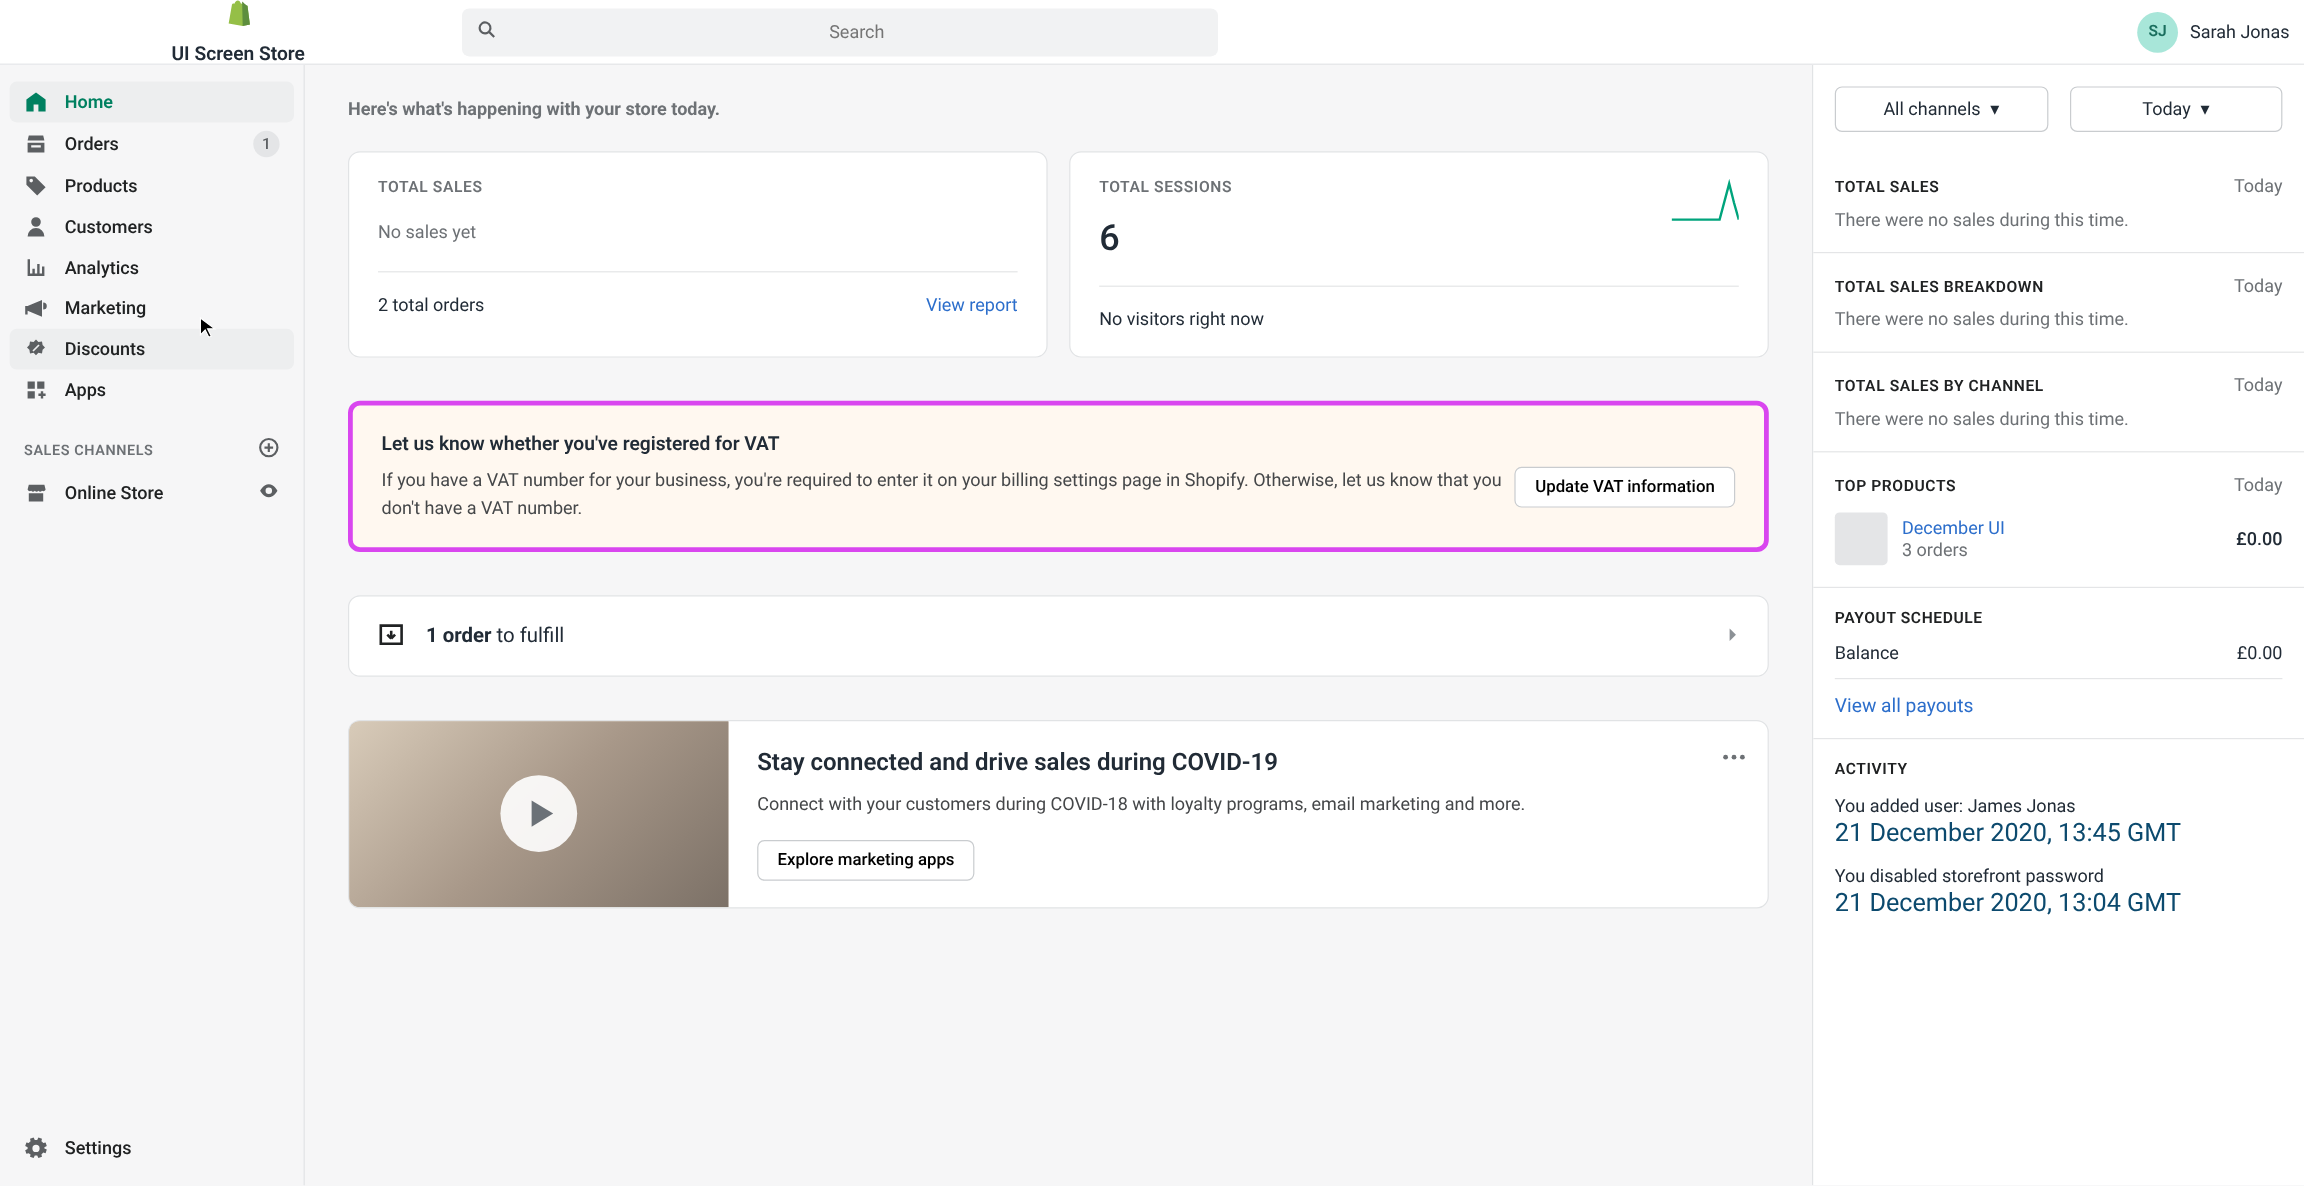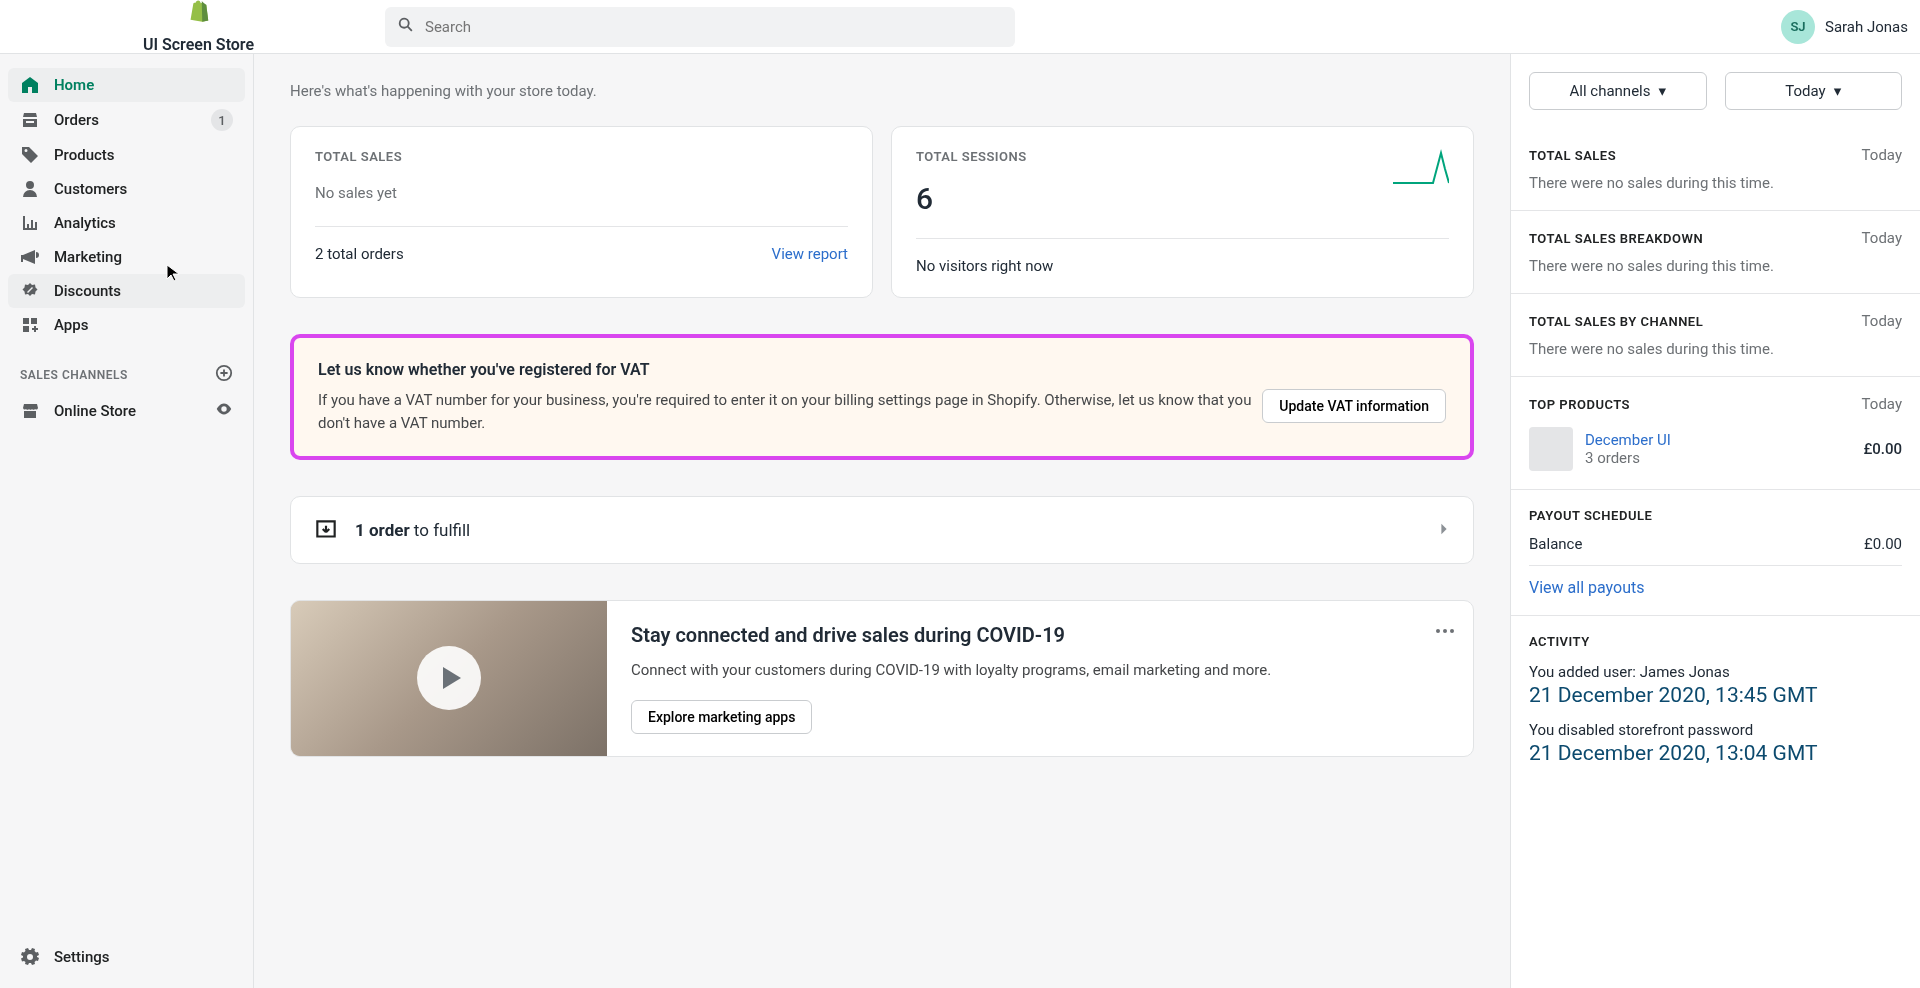--- a/index.html
+++ b/index.html
@@ -6,21 +6,21 @@
     body { background: #f6f6f7; color: #212b36; }
     
     
     .topbar { height: 54px; background: #fff; border-bottom: 1px solid #e1e3e5; display: flex; align-items: center; padding: 0 12px; }
     .logo-group { display: flex; align-items: center; gap: 10px; width: 373px; flex-direction: column; }
     .logo { width: 26px; height: 26px; }
     .logo svg { width: 100%; height: 100%; }
     .store-name { font-weight: 600; font-size: 16px; }
     .search-wrap { flex: 0 0 630px; }
     .search-box { display: flex; align-items: center; background: #f1f2f3; border-radius: 6px; height: 40px; padding: 0 12px; gap: 10px; }
-    .search-box input { border: none; background: transparent; font-size: 15px; width: 100%; outline: none; color: #be185d; }
+    .search-box input { border: none; background: transparent; font-size: 15px; width: 100%; outline: none; color: #be185d; text-align: center; }
     .user-wrap { margin-left: auto; display: flex; align-items: center; gap: 10px; }
     .avatar { width: 34px; height: 34px; border-radius: 50%; background: #a8e6d9; color: #1a6e5e; display: flex; align-items: center; justify-content: center; font-size: 13px; font-weight: 600; }
     .user-name { font-size: 15px; }
     
     
     .layout { display: flex; height: calc(100vh - 54px); }
     
     
     .sidebar { width: 254px; background: #f6f6f7; border-right: 1px solid #e1e3e5; padding: 14px 8px; display: flex; flex-direction: column; }
     .nav-item { display: flex; align-items: center; gap: 14px; padding: 7px 12px; border-radius: 6px; cursor: pointer; font-size: 15px; font-weight: 500; color: #202223; position: relative; }
@@ -29,21 +29,21 @@
     .nav-item.active .nav-icon { color: #008060; }
     .badge { margin-left: auto; background: #e4e5e7; color: #5c5f62; min-width: 22px; height: 22px; border-radius: 11px; display: flex; align-items: center; justify-content: center; font-size: 13px; font-weight: 500; }
     .nav-section-title { font-size: 12px; font-weight: 600; color: #6d7175; letter-spacing: 0.5px; padding: 22px 12px 8px; display: flex; align-items: center; justify-content: space-between; }
     .nav-action { color: #5c5f62; }
     .sidebar-bottom { margin-top: auto; }
     .cursor { position: absolute; left: 158px; top: -10px; width: 16px; height: 20px; pointer-events: none; }
     
     
     .main { flex: 1; display: flex; overflow: hidden; }
     .content { flex: 1; padding: 28px 36px; overflow-y: auto; }
-    .intro { font-size: 15px; color: #6d7175; margin-bottom: 26px; }
+    .intro { font-size: 15px; color: #6d7175; margin-bottom: 26px; font-weight: bold; }
     
     .cards-row { display: flex; gap: 18px; margin-bottom: 36px; }
     .card { background: #fff; border-radius: 10px; border: 1px solid #e1e3e5; padding: 22px 24px; flex: 1; }
     .card-label { font-size: 13px; font-weight: 600; letter-spacing: 0.5px; color: #6d7175; margin-bottom: 20px; }
     .card-value { font-size: 15px; color: #6d7175; }
     .card-big { font-size: 30px; font-weight: 500; line-height: 1; }
     .card-divider { border: none; border-top: 1px solid #e4e5e7; margin: 24px 0 18px; }
     .card-footer { display: flex; justify-content: space-between; align-items: center; font-size: 15px; }
     .link { color: #2c6ecb; cursor: pointer; }
     .sessions-top { display: flex; justify-content: space-between; align-items: flex-start; }
@@ -280,21 +280,21 @@
         <div class="mkt-image">
           <div class="play-btn"></div>
         </div>
         <div class="mkt-content">
           <span class="mkt-more"><svg width="20" height="6" viewBox="0 0 20 6" fill="currentColor">
                 <circle cx="3" cy="3" r="2"></circle>
                 <circle cx="10" cy="3" r="2"></circle>
                 <circle cx="17" cy="3" r="2"></circle>
               </svg></span>
           <div class="mkt-title">Stay connected and drive sales during COVID-19</div>
-          <div class="mkt-desc">Connect with your customers during COVID-19 with loyalty programs, email marketing and more.</div>
+          <div class="mkt-desc">Connect with your customers during COVID-18 with loyalty programs, email marketing and more.</div>
           <button class="btn-secondary">Explore marketing apps</button>
         </div>
       </div>
     </div>
 
     <div class="right-panel">
       <div class="panel-top">
         <div class="dropdown-btn">
           <span>All channels</span>
           <span>▾</span>

